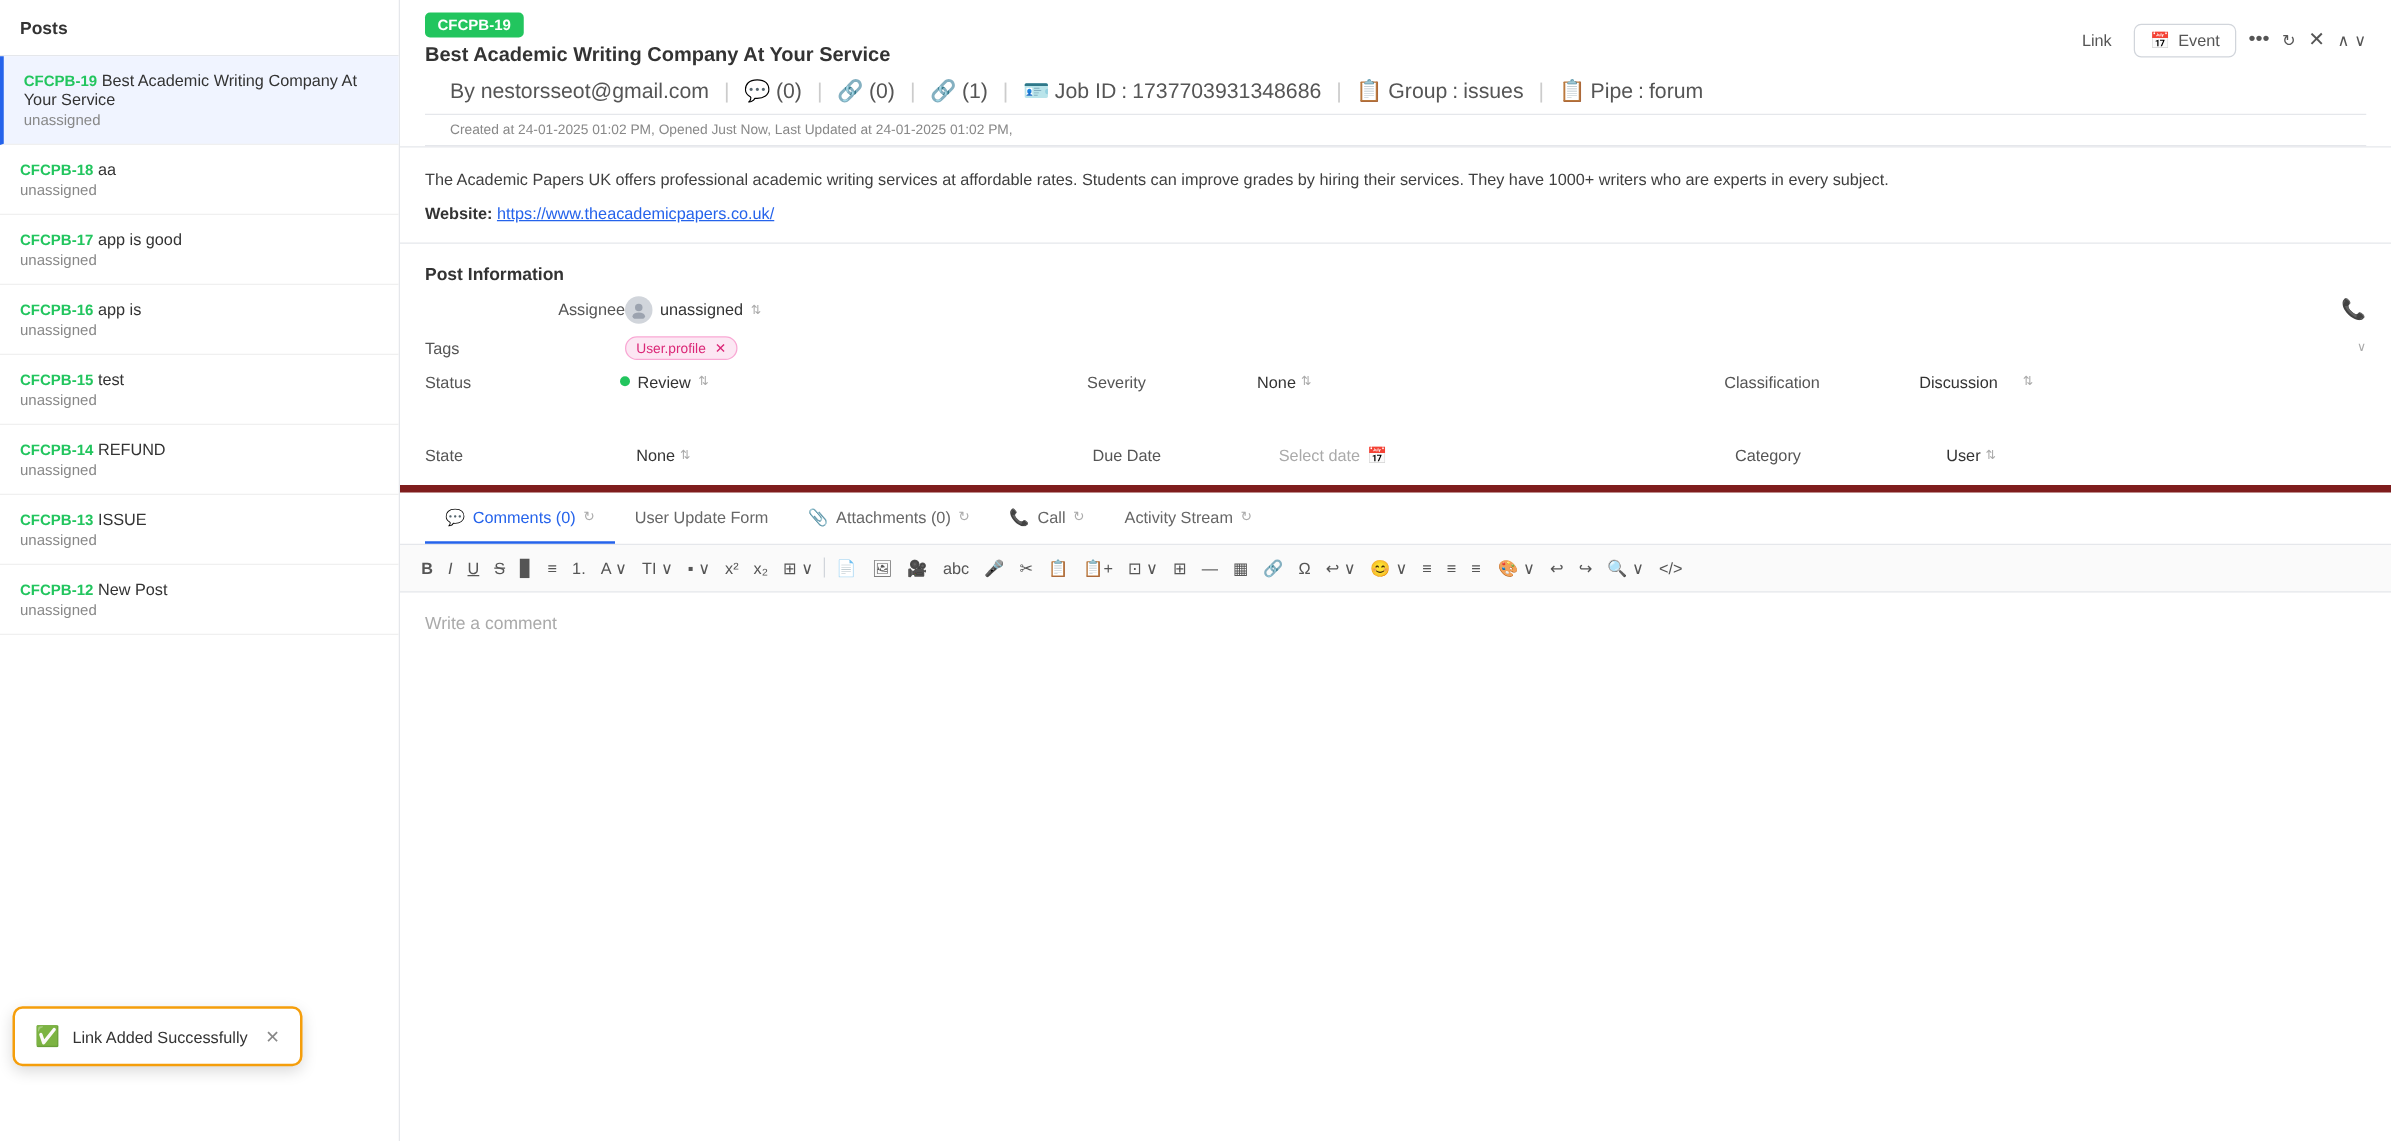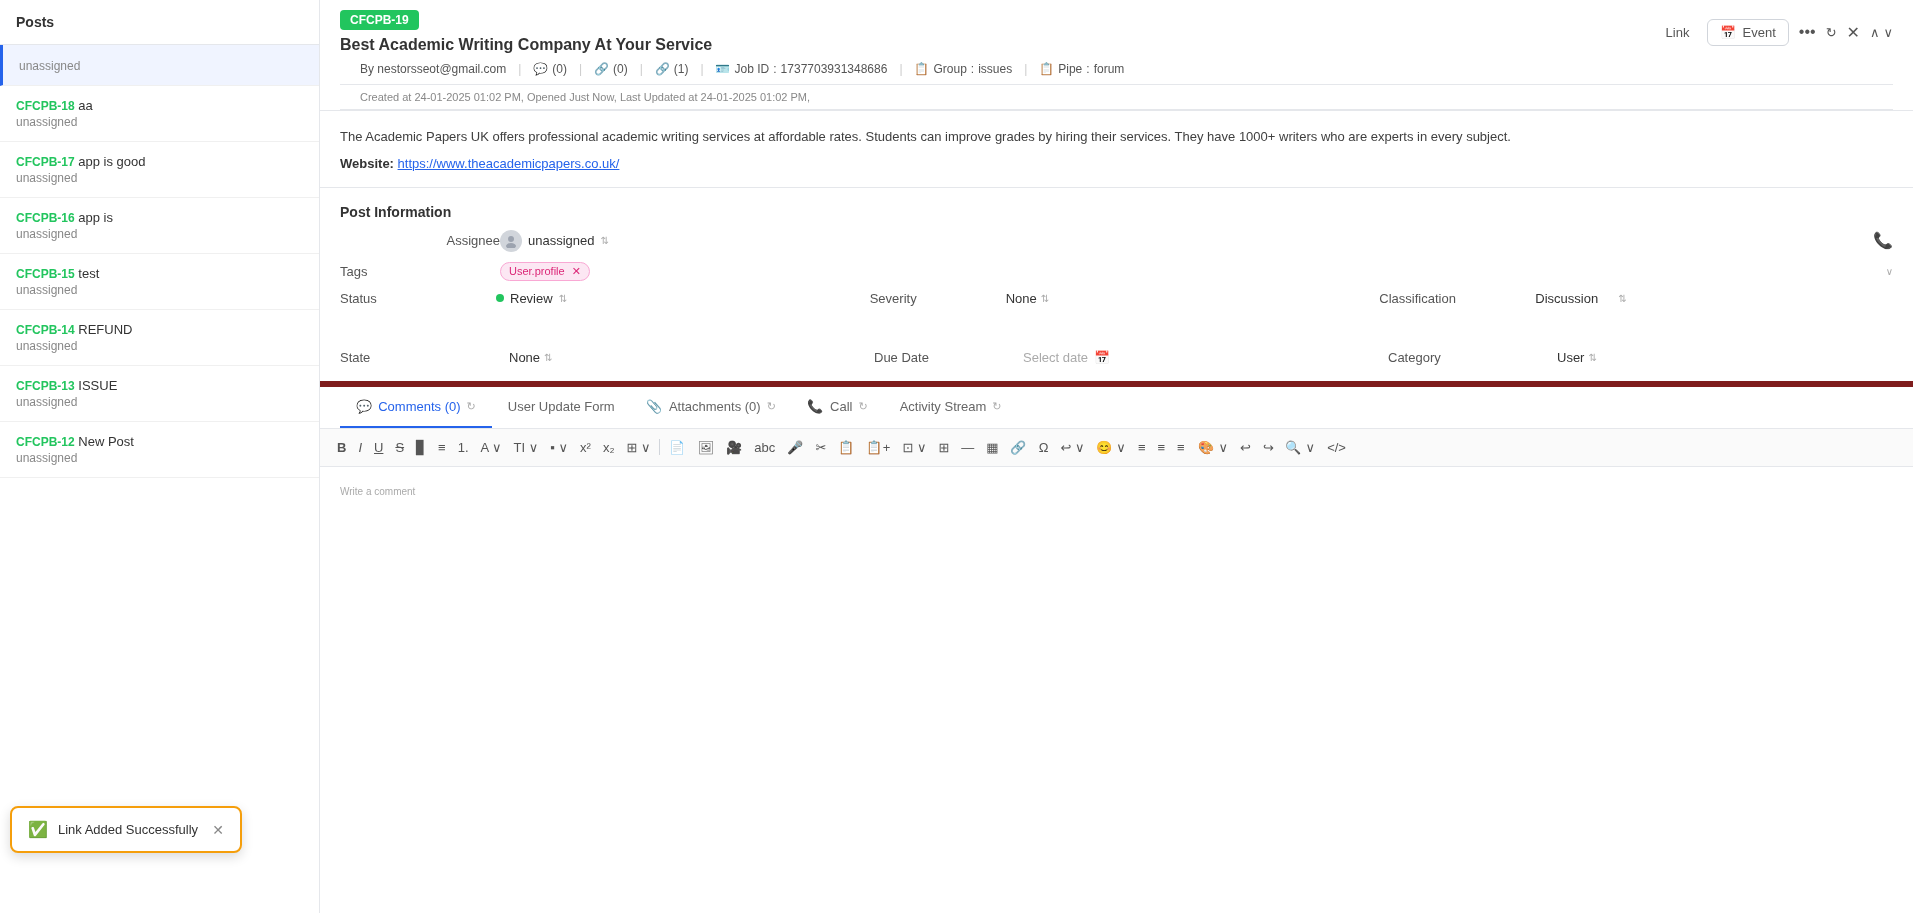--- a/index.html
+++ b/index.html
@@ -30,21 +30,21 @@
     .post-header-title { font-size: 16px; font-weight: 600; color: #333; margin-top: 6px; }
     .header-actions { display: flex; align-items: center; gap: 10px; }
     .btn-link { color: #555; font-size: 13px; cursor: pointer; padding: 4px 8px; }
     .btn-event { border: 1px solid #d1d5db; border-radius: 6px; padding: 5px 12px; font-size: 13px; cursor: pointer; display: flex; align-items: center; gap: 6px; color: #555; background: #fff; }
     .btn-dots { color: #555; cursor: pointer; font-size: 16px; }
     .btn-refresh { color: #555; cursor: pointer; }
     .btn-close { color: #555; cursor: pointer; font-size: 16px; }
     .nav-arrows { display: flex; gap: 4px; color: #555; cursor: pointer; }
 
     
-    .meta-bar { padding: 8px 20px; border-bottom: 1px solid #e5e7eb; font-size: 12px; color: #555; display: flex; align-items: center; gap: 12px; flex-wrap: wrap; }
+    .meta-bar { padding: 8px 20px; border-bottom: 1px solid #e5e7eb; font-size: 17px; color: #555; display: flex; align-items: center; gap: 12px; flex-wrap: wrap; }
     .meta-item { display: flex; align-items: center; gap: 4px; }
     .meta-divider { color: #ccc; }
 
     
     .timestamps { padding: 6px 20px; font-size: 11px; color: #888; border-bottom: 1px solid #e5e7eb; }
 
     
     .description-section { padding: 16px 20px; border-bottom: 1px solid #e5e7eb; }
     .section-title { font-weight: 600; font-size: 14px; color: #333; margin-bottom: 10px; display: flex; align-items: center; gap: 6px; }
     .description-text { font-size: 13px; color: #404040; line-height: 1.6; }
@@ -65,32 +65,33 @@
     .tab.active { color: #2563eb; border-bottom: 2px solid #2563eb; }
     .tab-refresh { color: #aaa; font-size: 11px; cursor: pointer; }
 
     
     .editor-toolbar { padding: 8px 12px; border-bottom: 1px solid #e5e7eb; display: flex; flex-wrap: wrap; gap: 2px; align-items: center; background: #fafafa; }
     .toolbar-btn { padding: 3px 5px; cursor: pointer; color: #555; font-size: 13px; border-radius: 3px; display: flex; align-items: center; }
     .toolbar-sep { width: 1px; height: 16px; background: #d1d5db; margin: 0 2px; }
 
     
     .editor-area { padding: 16px 20px; flex: 1; }
-    .editor-placeholder { color: #aaa; font-size: 10px; }
+    .editor-placeholder { color: #aaa; font-size: 14px; }
 
     .header-left { flex: 1; }
     .header-top { display: flex; align-items: center; gap: 10px; }
   </style>
 </head>
 <body>
 
 <div class="sidebar">
   <div class="sidebar-header">Posts</div>
 
   <div class="post-item active">
+    <div><span class="post-id">CFCPB-19</span> <span class="post-title">Best Academic Writing Company At Your Service</span></div>
     <div class="post-status">unassigned</div>
   </div>
   <div class="post-item">
     <div><span class="post-id">CFCPB-18</span> <span class="post-title">aa</span></div>
     <div class="post-status">unassigned</div>
   </div>
   <div class="post-item">
     <div><span class="post-id">CFCPB-17</span> <span class="post-title">app is good</span></div>
     <div class="post-status">unassigned</div>
   </div>

